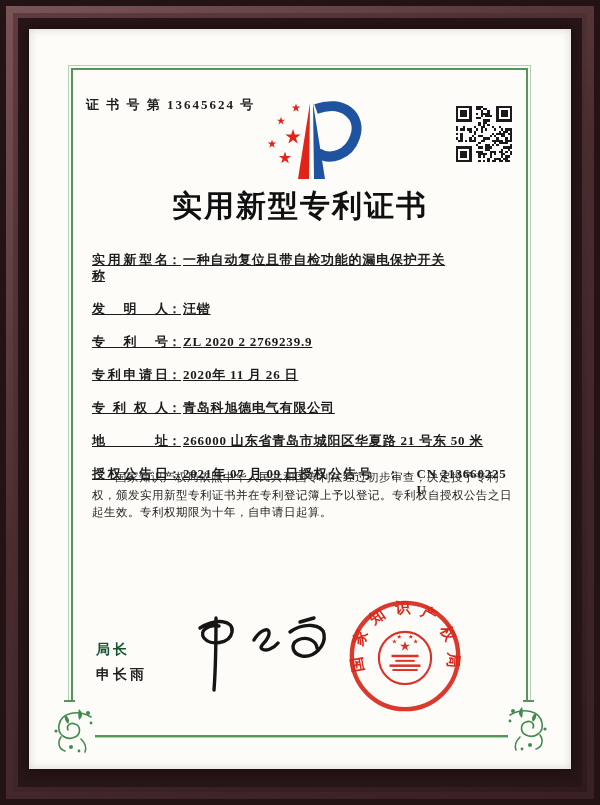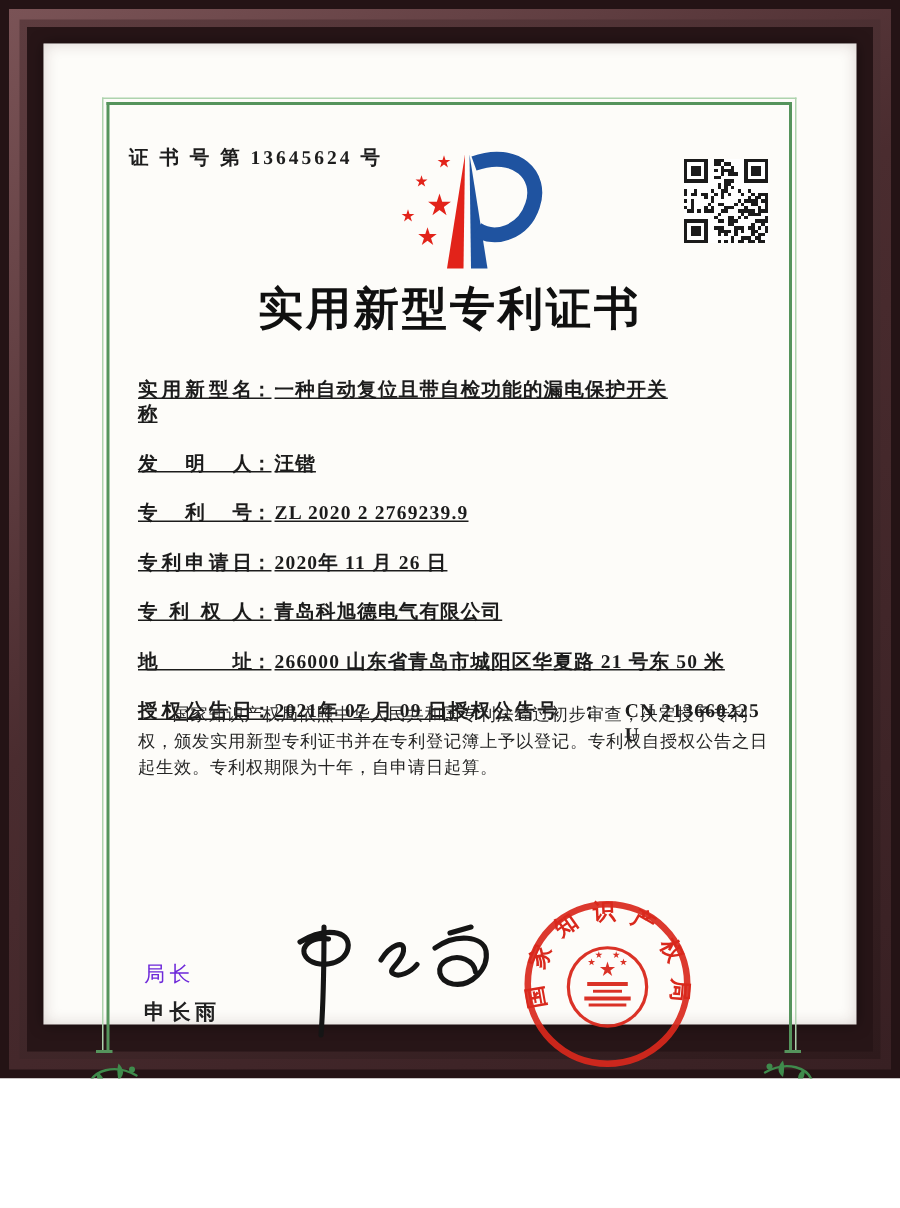--- a/index.html
+++ b/index.html
@@ -1,18 +1,18 @@
 <!DOCTYPE html>
 <html><head>
 <meta charset="utf-8">
 <style>
   * { margin:0; padding:0; box-sizing:border-box; }
   html,body { background:#ffffff; }
   body { font-family:"Liberation Serif","DejaVu Serif",serif; }
-  .canvas { position:relative; width:600px; height:719px; overflow:hidden; }
+  .canvas { position:relative; width:600px; height:805px; overflow:hidden; }
 
   
   .f1 { position:absolute; inset:0; background:#241315; }
   .f2 { position:absolute; inset:6px; background:linear-gradient(145deg,#7a5356 0%,#4a2c2f 45%,#382023 100%); }
   .f3 { position:absolute; inset:13px; background:linear-gradient(145deg,#5d3c3f,#2e1a1c); }
   .f4 { position:absolute; inset:18px; background:#271517; }
   .paper { position:absolute; left:29px; top:29px; right:29px; bottom:36px;
            background:#fdfcf9; box-shadow: inset 0 0 10px rgba(60,30,30,.18), 0 0 9px rgba(0,0,0,.5); }
 
   
@@ -46,21 +46,21 @@
   .fvalue { letter-spacing:0.8px; }
   .pair2 { position:absolute; left:207px; top:0; display:flex;gap:15px; }
 
   
   .paras { position:absolute; left:92px; top:469px; width:421px; font-size:11.5px;
            line-height:17.5px; letter-spacing:0.5px; color:#252525; }
   .paras p { text-indent:2em; }
 
   
   .director-title { position:absolute; left:96px; top:641px; font-family:"Liberation Sans","DejaVu Sans",sans-serif;
-           font-size:14px; font-weight:400; letter-spacing:3px; color:#6d28d9; }
+           font-size:14px; font-weight:700; letter-spacing:3px; color:#14532d; }
   .director-name { position:absolute; left:96px; top:666px; font-family:"Liberation Sans","DejaVu Sans",sans-serif;
            font-size:14px; font-weight:600; letter-spacing:3px; color:#222; }
   .signature { position:absolute; left:172px; top:612px; width:165px; height:85px; }
   .seal { position:absolute; left:347px; top:598px; width:116px; height:116px; }
   .seal-date { position:absolute; left:356px; top:692px; z-index:5; font-size:13.5px;
            font-weight:600; letter-spacing:1.5px; color:#2c2c2c; }
 </style>
 </head>
 <body>
 

